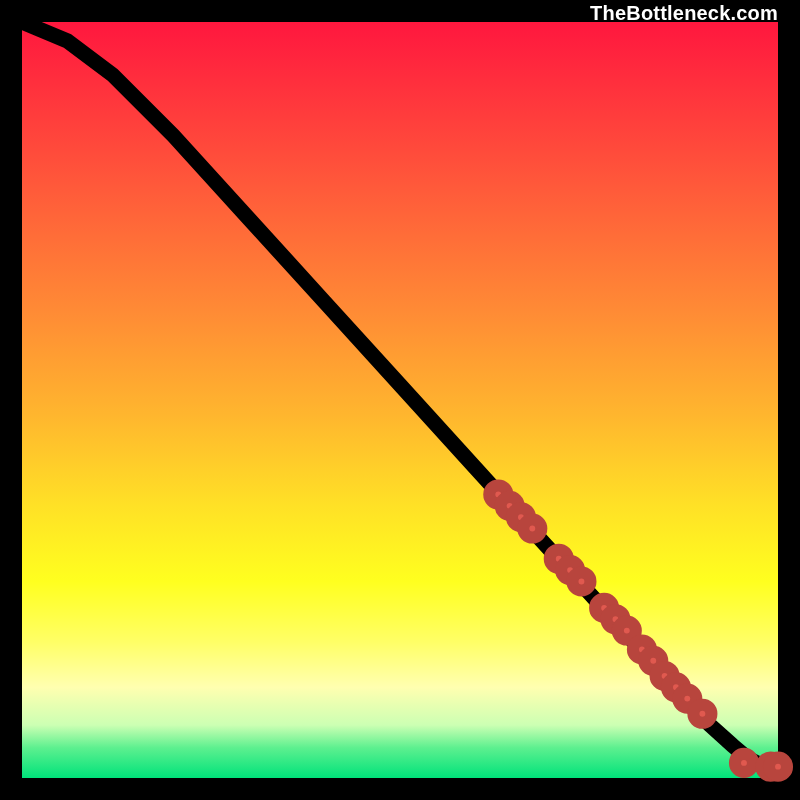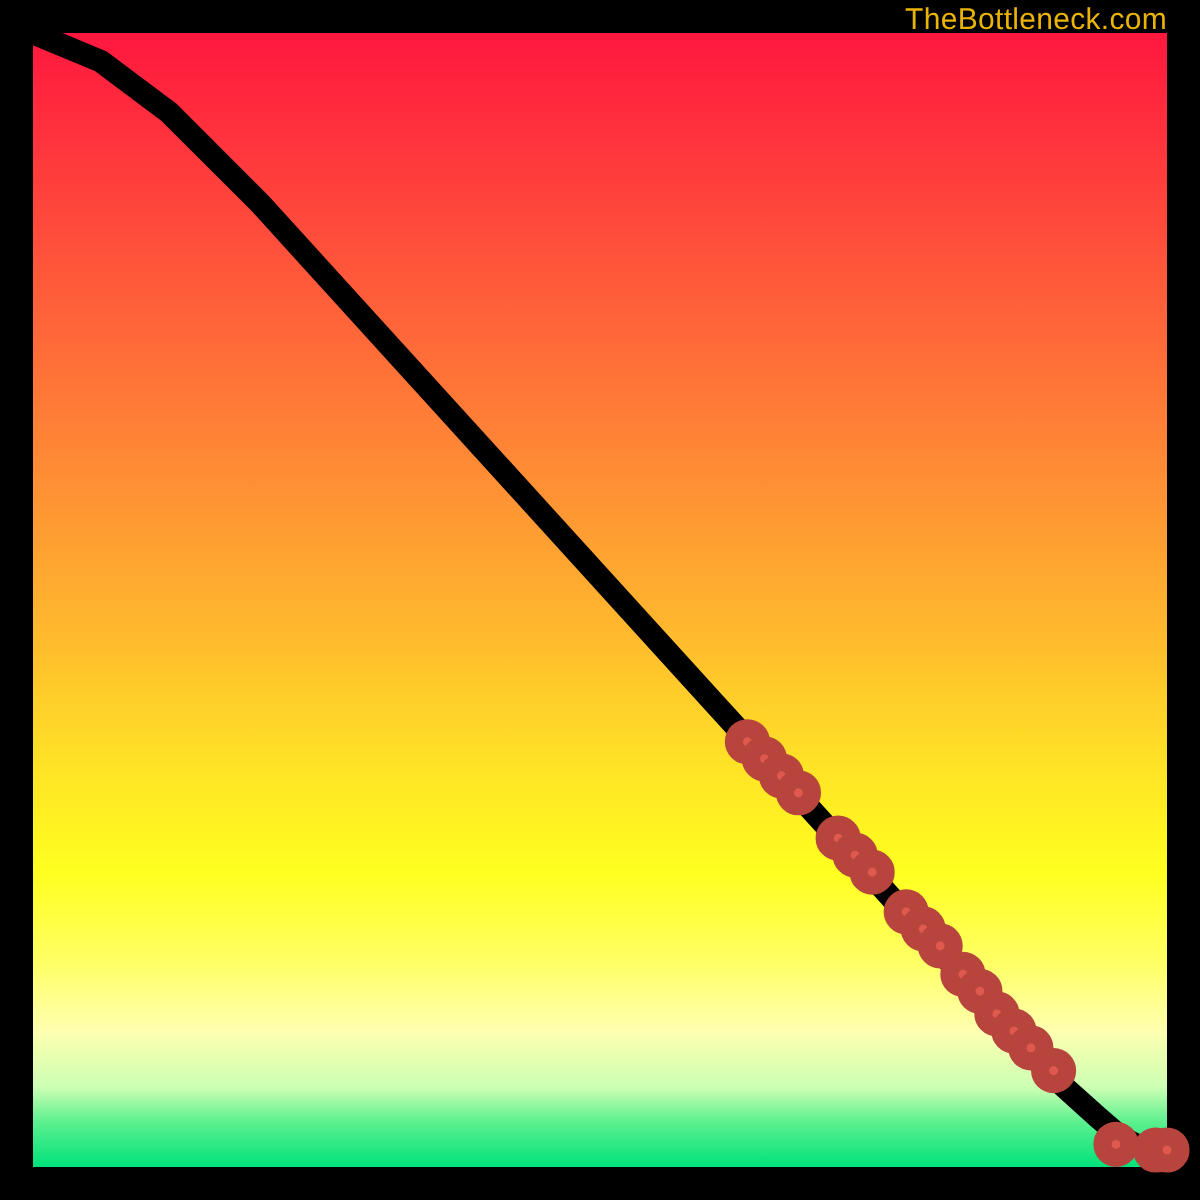--- a/index.html
+++ b/index.html
@@ -37,23 +37,23 @@
       #ffffb0 88%,
       #ccffb3 93%,
       #5df08f 96%,
       #00e27a 100%
     );
   }
   .attribution {
     position: absolute;
     right: 22px;
     top: 2px;
-    color: #eab308;
+    color: #ffffff;
     font-size: 20px;
-    font-weight: 400;
+    font-weight: 700;
     letter-spacing: 0.2px;
   }
   svg.overlay {
     position: absolute;
     left: 22px;
     top: 22px;
     width: 756px;
     height: 756px;
     overflow: visible;
   }

